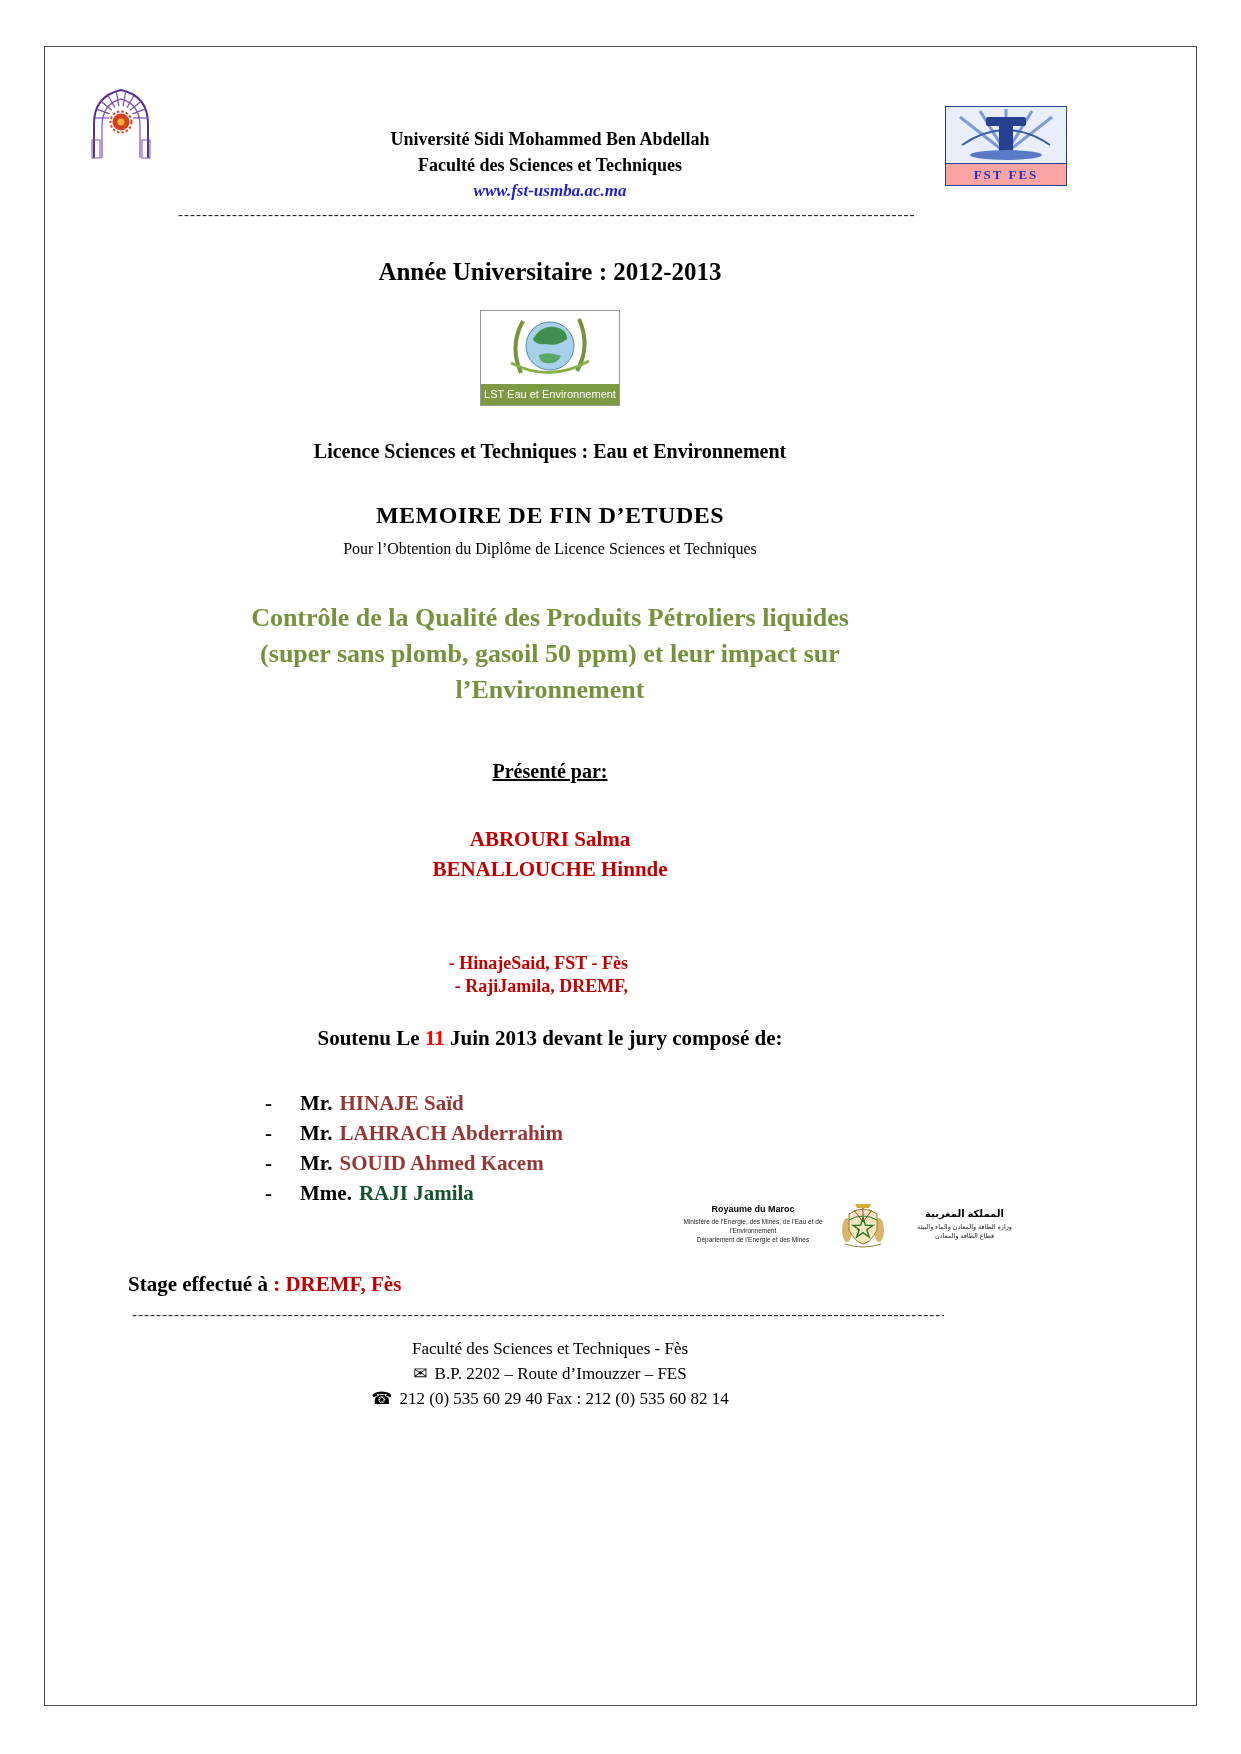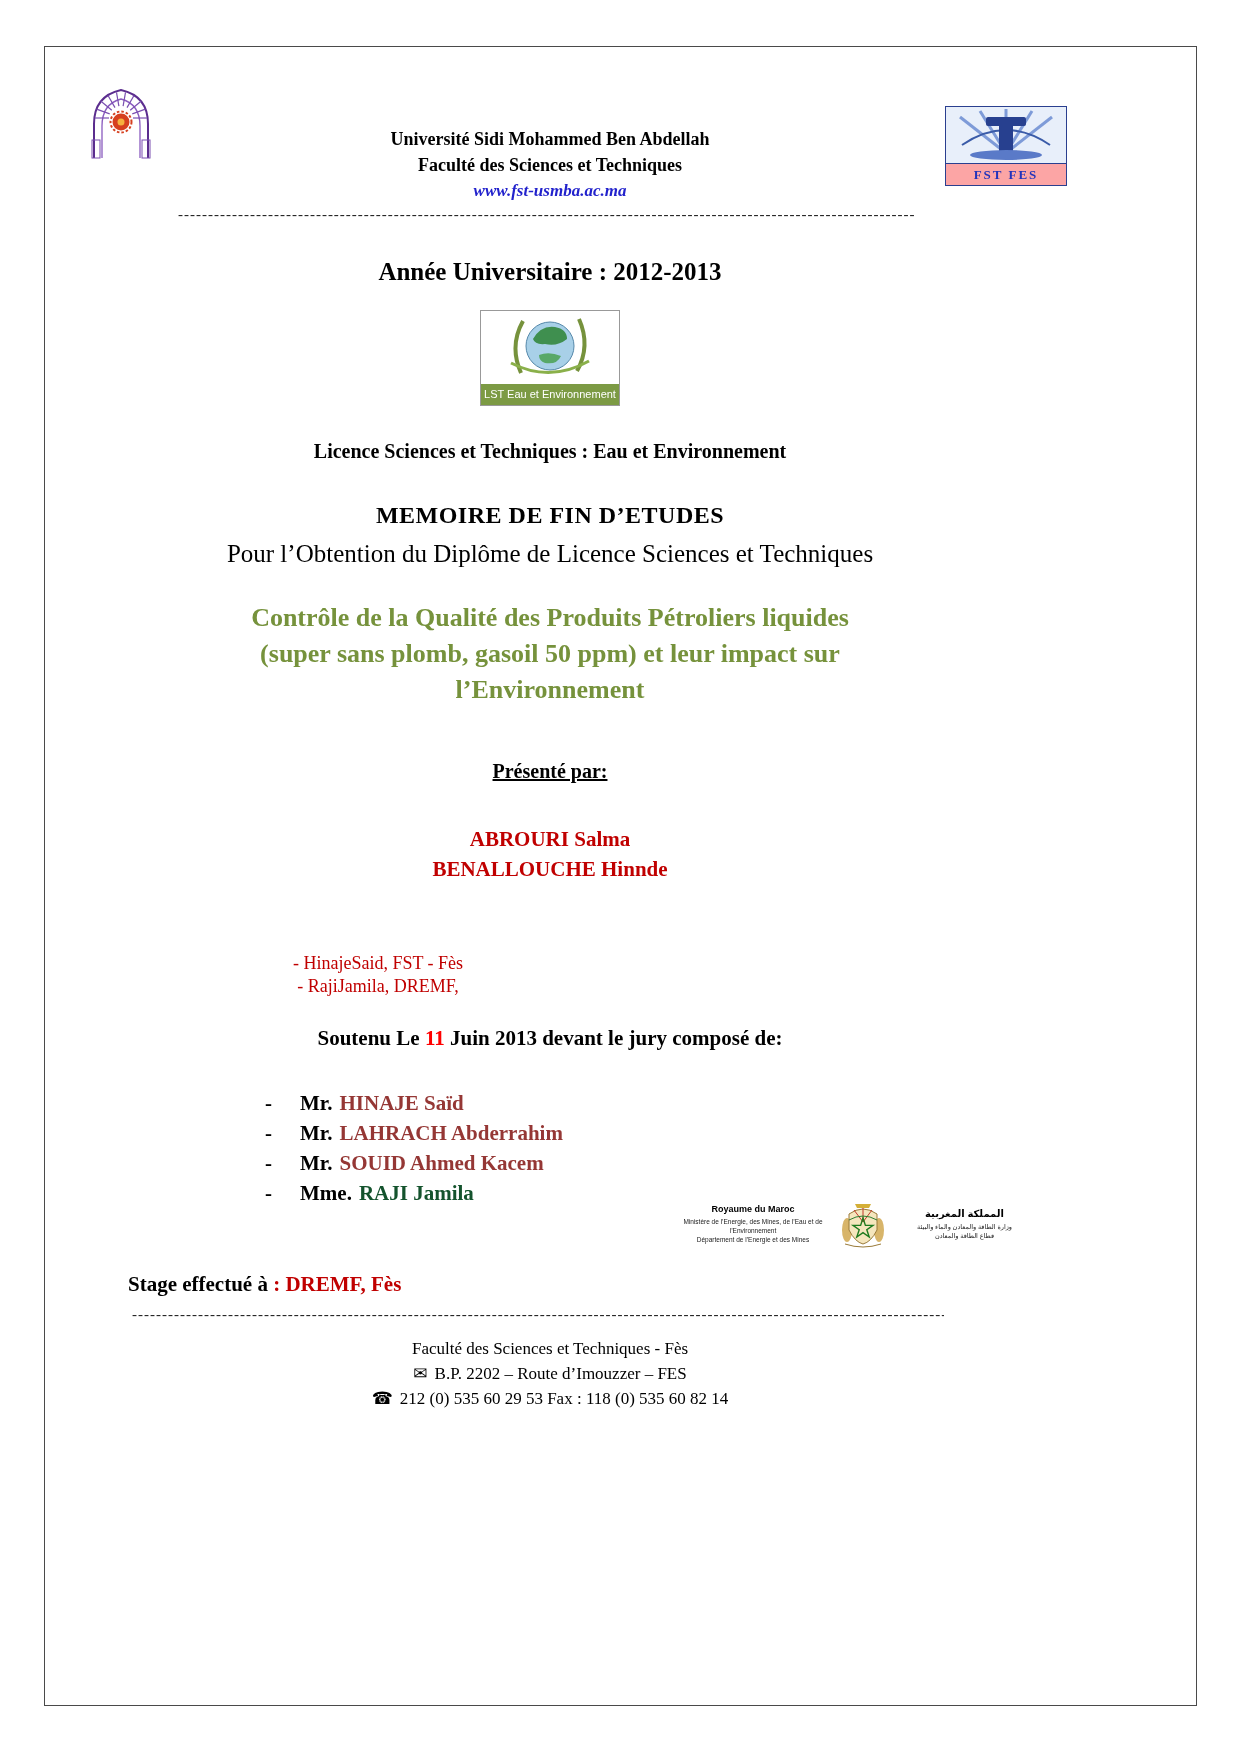--- a/index.html
+++ b/index.html
@@ -28,29 +28,29 @@
   .year-line{top:258px;font-size:25px;font-weight:bold;}
 
   .lst-logo{left:430px;top:310px;width:140px;height:96px;border:1px solid #999;
             display:flex;flex-direction:column;background:#fff;box-sizing:border-box;}
   .lst-art{flex:1;overflow:hidden;}
   .lst-caption{height:21px;background:#7c9a44;color:#fff;font-size:11px;line-height:21px;
                text-align:center;font-family:"Liberation Sans","DejaVu Sans",sans-serif;}
 
   .program-line{top:440px;font-size:20px;font-weight:bold;}
   .memoire-title{top:502px;font-size:24px;font-weight:bold;letter-spacing:0.5px;}
-  .memoire-subtitle{top:540px;font-size:25px;}
+  .memoire-subtitle{top:540px;font-size:16px;}
   .thesis-title{top:600px;font-size:26px;font-weight:bold;line-height:36px;}
 
   .heading-u{font-size:20px;font-weight:bold;text-decoration:underline;}
   .presented-heading{top:760px;}
   .authors{top:824px;font-size:21px;font-weight:bold;line-height:30px;}
   .supervised-heading{top:918px;}
-  .supervisors{left:78px;top:952px;width:500px;font-size:18px;font-weight:normal;
-               line-height:23px;text-align:center;}
+  .supervisors{left:78px;top:952px;width:500px;font-size:18px;font-weight:bold;
+               line-height:23px;text-align:right;}
 
   .defense-line{top:1026px;font-size:21px;font-weight:bold;}
   .jury-list{left:215px;top:1088px;width:620px;font-size:21px;font-weight:bold;
              line-height:30px;text-align:left;}
   .jury-dash{display:inline-block;width:35px;}
   .jury-name{margin-left:7px;}
 
   .ministry{left:610px;top:1198px;width:390px;display:flex;align-items:center;
             justify-content:center;gap:10px;text-align:center;
             font-family:"Liberation Sans","DejaVu Sans",sans-serif;}
@@ -215,18 +215,18 @@
     </div>
 
     <div class="sep sep-bottom">----------------------------------------------------------------------------------------------------------------------------------------------------------------------</div>
 
     <div class="footer center-block">
       <div>Faculté des Sciences et Techniques -  Fès</div>
       <div>
         <span class="f-icon">✉</span><span>B.P. 2202 – Route d’Imouzzer – FES</span>
       </div>
       <div>
-        <span class="f-icon">☎</span><span>212 (0) 535 60 29 53  Fax : 118 (0) 535 60 82 14</span>
+        <span class="f-icon">☎</span><span>212 (0) 535 60 29 40  Fax : 212 (0) 535 60 82 14</span>
       </div>
     </div>
 
   </div>
 </div>
 
 </body></html>

